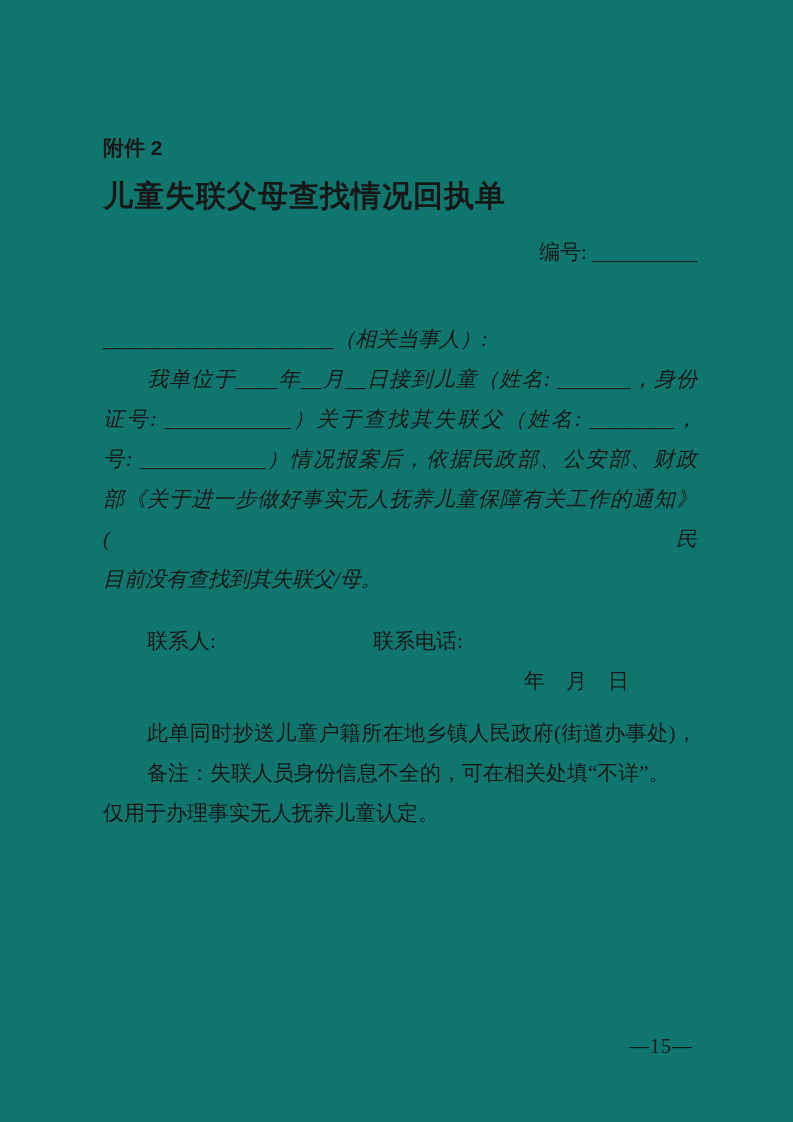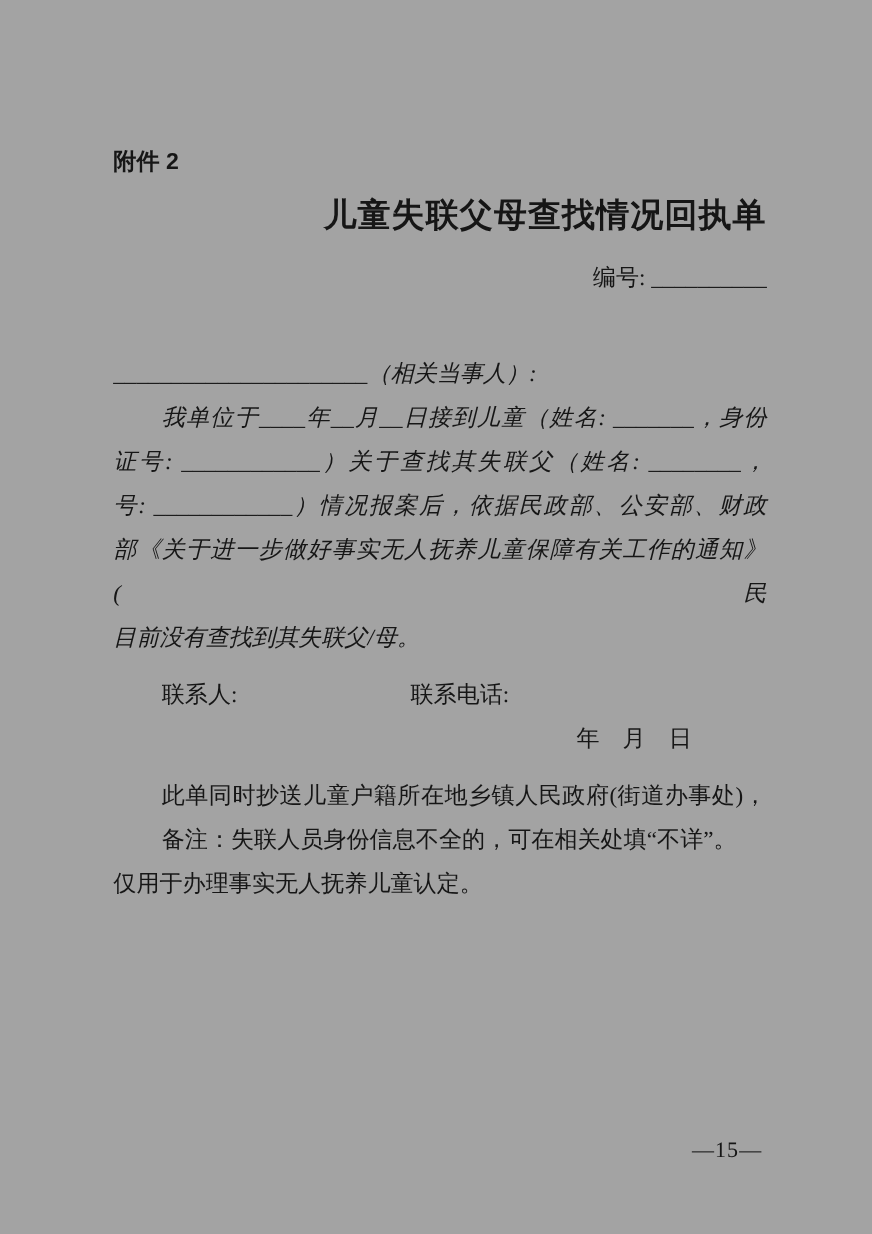--- a/index.html
+++ b/index.html
@@ -4,38 +4,38 @@
 <style>
   html, body {
     margin: 0;
     padding: 0;
     background: #ffffff;
   }
   .page {
     position: relative;
     width: 793px;
     height: 1122px;
-    background: #a3a3a3;
+    background: #0f766e;
     color: #161616;
     font-family: "Liberation Serif", "DejaVu Serif", serif;
     font-size: 21px;
     box-sizing: border-box;
     padding: 0 96px 0 103px;
     overflow: hidden;
   }
   .attachment-label {
     padding-top: 134px;
     font-family: "Liberation Sans", "DejaVu Sans", sans-serif;
     font-weight: 700;
     font-size: 21px;
     line-height: 28px;
   }
   .doc-title {
     margin: 16px 0 0 0;
-    text-align: right;
+    text-align: left;
     font-family: "Liberation Sans", "DejaVu Sans", sans-serif;
     font-weight: 700;
     font-size: 30px;
     line-height: 36px;
     letter-spacing: 1px;
   }
   .serial-line {
     margin-top: 24px;
     text-align: right;
     font-size: 21px;
@@ -56,21 +56,21 @@
   }
   .body-line.just {
     white-space: normal;
     text-align: justify;
     text-align-last: justify;
   }
   .indent {
     text-indent: 44px;
   }
   .contact-line {
-    margin-top: 12px;
+    margin-top: 22px;
     line-height: 40px;
     padding-left: 44px;
     font-family: Liberation Serif, serif;
   }
   .contact-line .phone-label {
     margin-left: 152px;
   }
   .sig-org, .sig-date {
     line-height: 40px;
     text-align: right;

